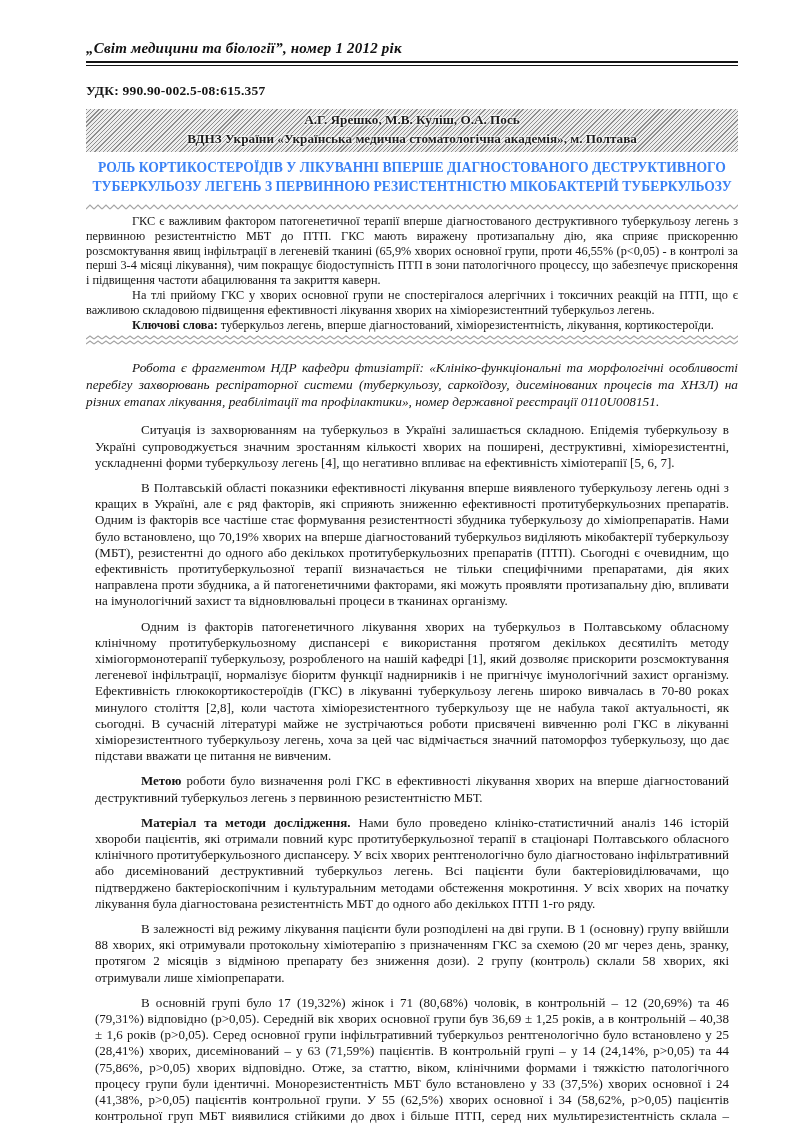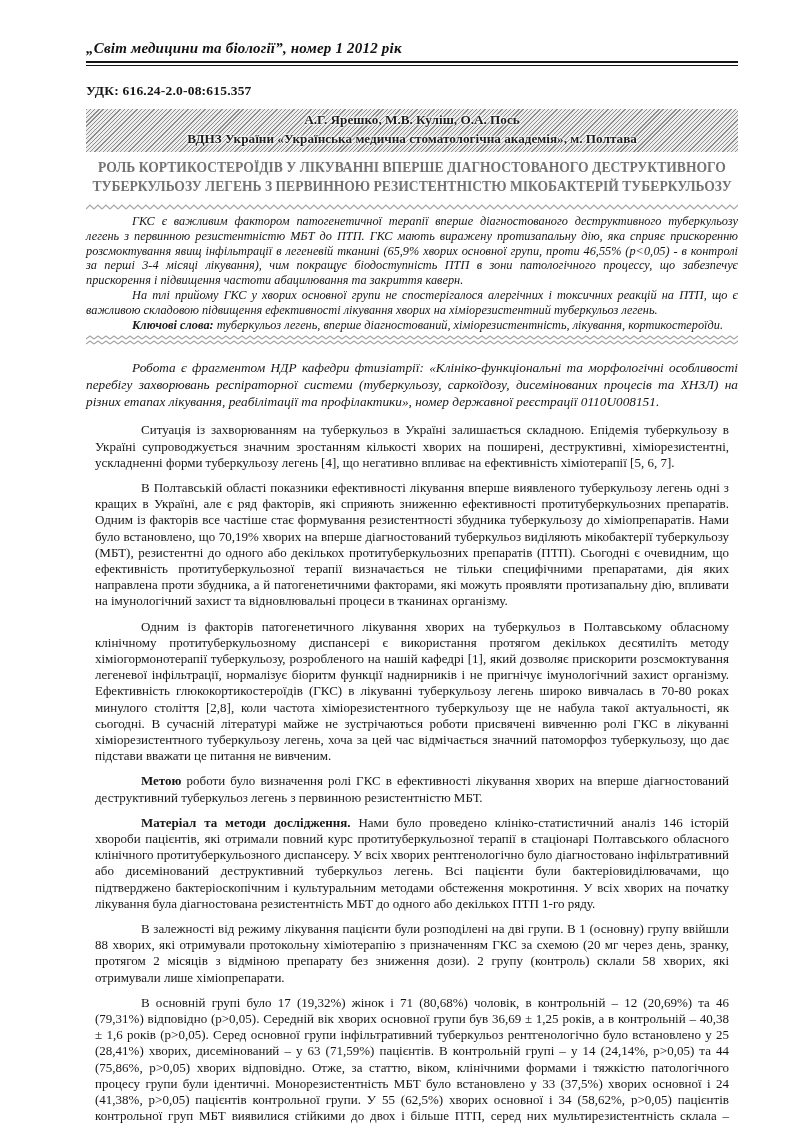--- a/index.html
+++ b/index.html
@@ -45,30 +45,29 @@
     line-height: 18.5px;
     color: #1a1a1a;
     text-shadow: 0 0 2px #fff, 0 0 3px #fff, 1px 1px 2px #fff, -1px -1px 2px #fff;
   }
   h1.article-title {
     margin: 6px 0 0 0;
     font-size: 13.6px;
     font-weight: bold;
     text-align: center;
     line-height: 19px;
-    color: #737373;
+    color: #3b82f6;
   }
   .abstract { margin-top: 8px; }
   .zigzag { display: block; }
   .abstract-text {
     padding: 4px 0 3px 0;
     font-size: 12.3px;
     line-height: 14.8px;
     text-align: justify;
-    font-style: italic;
   }
   .abstract-text p { margin: 0; text-indent: 46px; }
   .ndr-note {
     margin: 14px 0 0 0;
     font-size: 13.3px;
     font-style: italic;
     line-height: 17px;
     text-align: justify;
     text-indent: 46px;
   }
@@ -89,21 +88,21 @@
 </head>
 <body>
 
 <div class="page">
 
   <div>
     <div class="journal-line">„Світ медицини та біології”, номер 1 2012 рік</div>
     <div class="header-rule"></div>
   </div>
 
-  <div class="udk">УДК: 616.24-2.0-08:615.357</div>
+  <div class="udk">УДК: 990.90-002.5-08:615.357</div>
 
   <div class="authors-block">
     <div>А.Г. Ярешко, М.В. Куліш, О.А. Пось</div>
     <div>ВДНЗ України «Українська медична стоматологічна академія», м. Полтава</div>
   </div>
 
   <h1 class="article-title">РОЛЬ КОРТИКОСТЕРОЇДІВ У ЛІКУВАННІ ВПЕРШЕ ДІАГНОСТОВАНОГО ДЕСТРУКТИВНОГО ТУБЕРКУЛЬОЗУ ЛЕГЕНЬ З ПЕРВИННОЮ РЕЗИСТЕНТНІСТЮ МІКОБАКТЕРІЙ ТУБЕРКУЛЬОЗУ</h1>
 
   <section class="abstract">
     <svg class="zigzag" width="652" height="6" xmlns="http://www.w3.org/2000/svg">

